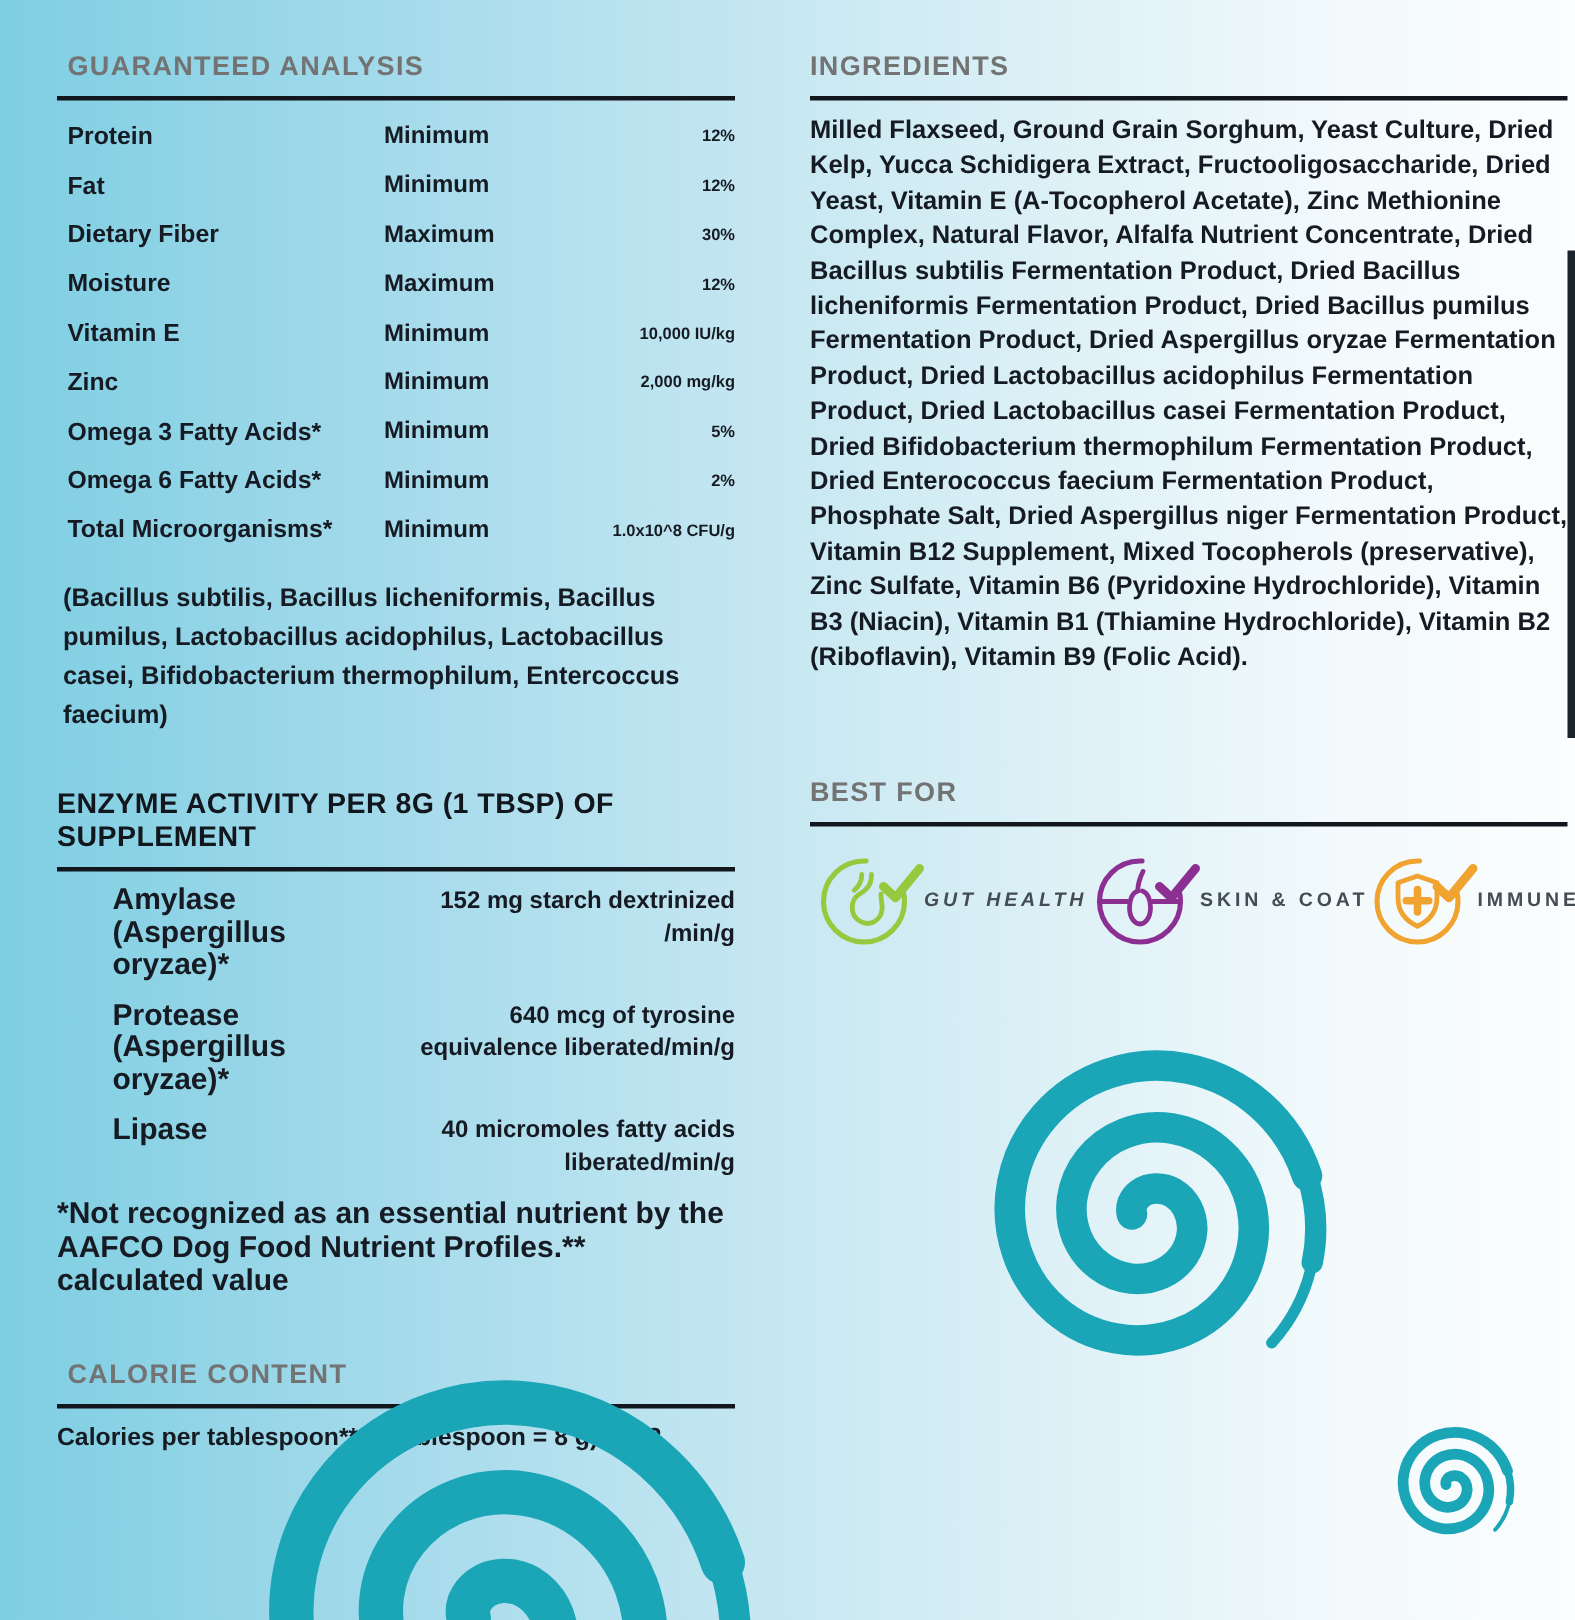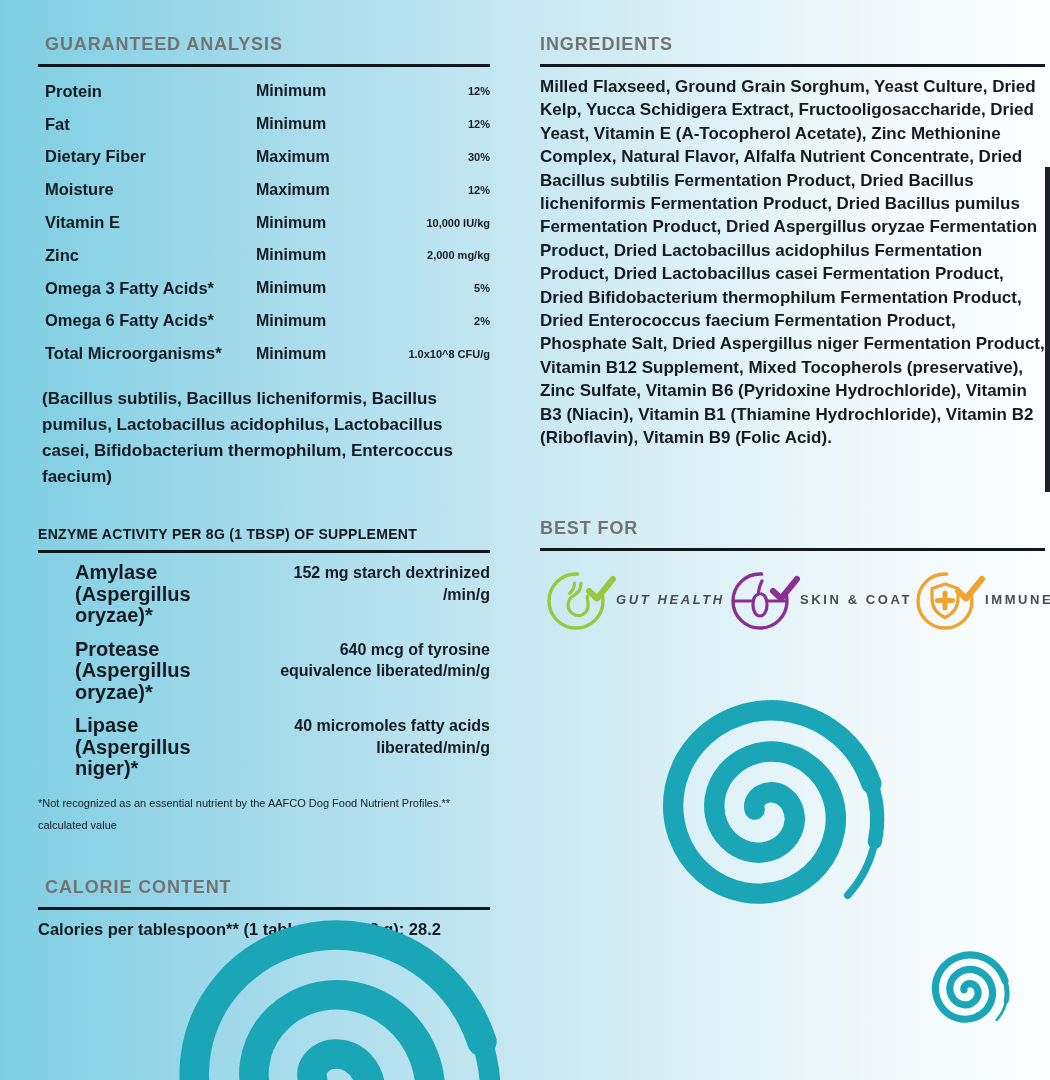--- a/index.html
+++ b/index.html
@@ -21,25 +21,25 @@
   .ga-table{margin-top:6px;}
   .ga-row{display:grid;grid-template-columns:218px 120px 1fr;align-items:center;height:32.8px;}
   .ga-row .lbl{padding-left:7px;font-size:16.5px;font-weight:600;}
   .ga-row .qual{font-size:16px;font-weight:600;}
   .ga-row .val{text-align:right;font-size:11px;font-weight:600;}
 
   .ga-note{margin-top:16px;padding-left:4px;font-size:17px;line-height:26px;font-weight:600;}
 
   
   .enzyme{margin-top:36px;}
-  h2.sec-sm{font-size:14px;font-weight:700;letter-spacing:.3px;margin:0 0 8px 0;color:#12161d;}
+  h2.sec-sm{font-size:19px;font-weight:700;letter-spacing:.3px;margin:0 0 8px 0;color:#12161d;}
   .enz-row{display:grid;grid-template-columns:218px 1fr;margin:9px 0 12px 0;}
   .enz-name{font-size:20px;line-height:21.5px;font-weight:600;margin-left:37px;}
   .enz-val{text-align:right;font-size:16px;line-height:21.5px;font-weight:600;}
-  .footnote{margin-top:2px;font-size:11px;line-height:22.5px;font-weight:400;}
+  .footnote{margin-top:2px;font-size:20px;line-height:22.5px;font-weight:700;}
 
   
   .calorie{margin-top:40px;}
   .cal-text{margin-top:10px;font-size:16.5px;font-weight:600;}
 
   
   .ing-text{margin-top:6px;font-size:17px;line-height:23.4px;font-weight:600;width:505px;}
 
   
   .best-for{position:absolute;left:540px;top:518px;width:505px;}
@@ -131,21 +131,20 @@
       </div>
       <div class="enz-val">
         <div>640 mcg of tyrosine</div>
         <div>equivalence liberated/min/g</div>
       </div>
     </div>
 
     <div class="enz-row">
       <div class="enz-name">
         <div>Lipase</div>
-        <div>(Aspergillus niger)*</div>
       </div>
       <div class="enz-val">
         <div>40 micromoles fatty acids</div>
         <div>liberated/min/g</div>
       </div>
     </div>
 
     <p class="footnote">*Not recognized as an essential nutrient by the AAFCO Dog Food Nutrient Profiles.** calculated value</p>
   </div>
 

